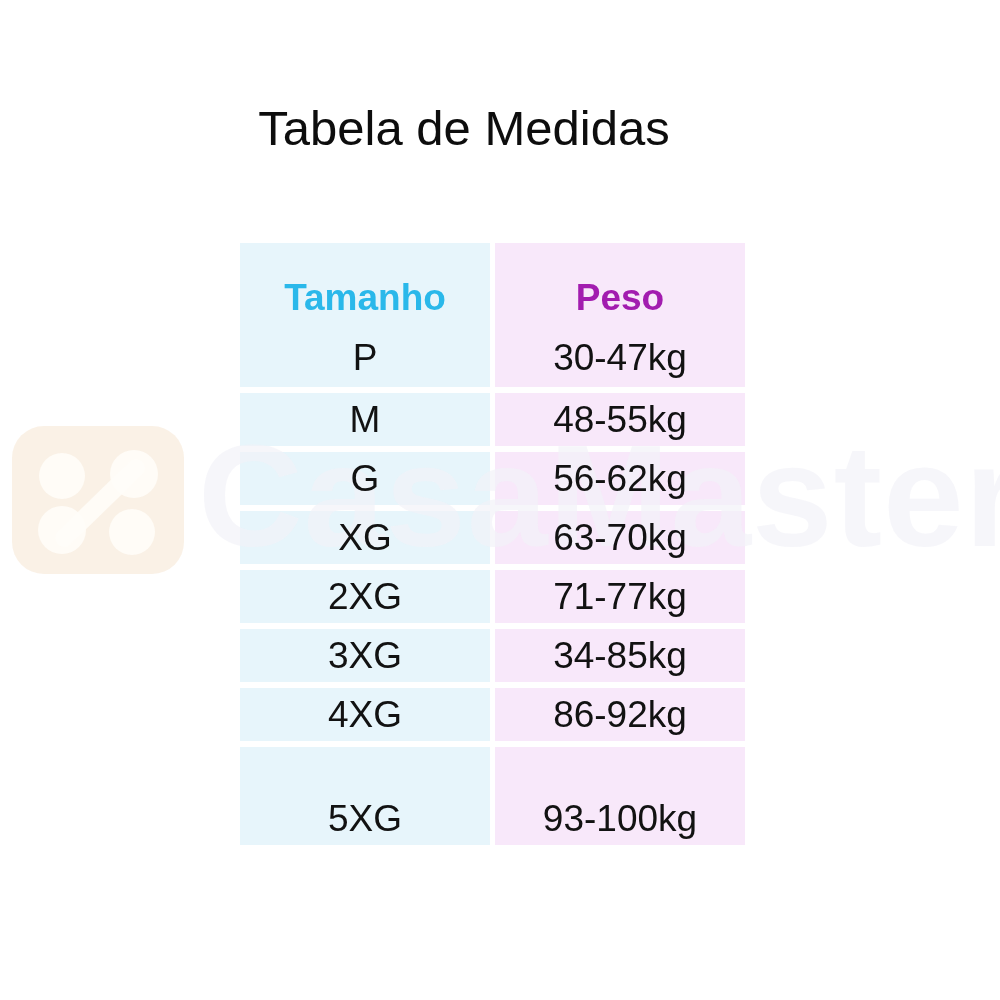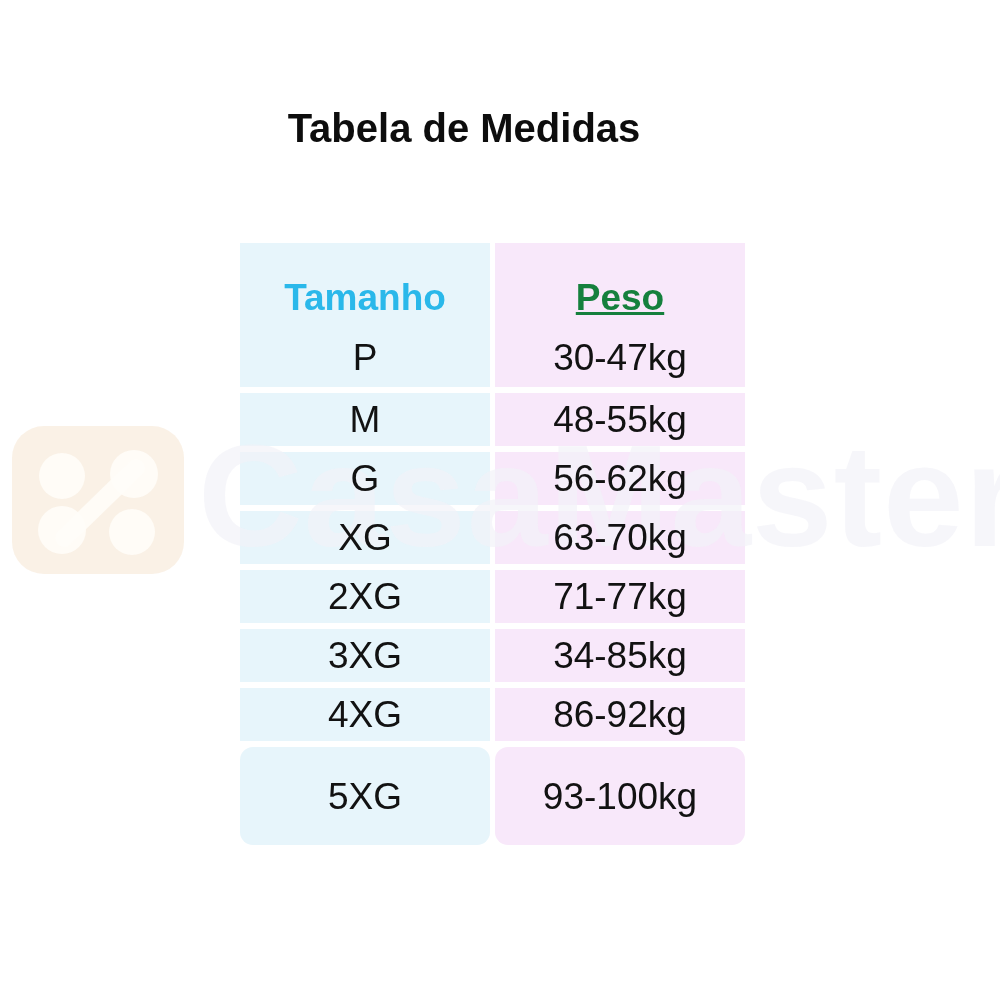--- a/index.html
+++ b/index.html
@@ -12,23 +12,23 @@
     font-family: "Liberation Sans", sans-serif;
   }
 
   .page-title {
     position: absolute;
     top: 102px;
     left: 0;
     width: 928px;
     margin: 0;
     text-align: center;
-    font-size: 40px;
+    font-size: 49px;
     line-height: 52px;
-    font-weight: 700;
+    font-weight: 400;
     color: #0d0d0d;
     letter-spacing: 0px;
   }
 
   
   .size-table {
     position: absolute;
     left: 240px;
     top: 243px;
     display: flex;
@@ -48,35 +48,34 @@
   .hdr {
     margin-top: 30px;
     height: 50px;
     line-height: 50px;
     font-size: 37px;
     font-weight: 700;
     position: relative;
     z-index: 3;
   }
   .col-size  .hdr { color: #2AB8EA; }
-  .col-weight .hdr { color: #15803d; text-decoration: underline; }
+  .col-weight .hdr { color: #a21caf; }
 
   .head-block .val { margin-top: 8px; height: 54px; line-height: 54px; }
 
   .row {
     margin-top: 6px;
     height: 53px;
     display: flex;
     align-items: center;
     justify-content: center;
   }
   .row.last {
     height: 98px;
-    align-items: center;
-    border-radius: 13px;
+    align-items: flex-end;
   }
   .row.last .val { height: 53px; line-height: 53px; }
 
   .val {
     font-size: 37px;
     font-weight: 400;
     color: #121212;
     position: relative;
     z-index: 3;
     text-align: center;

